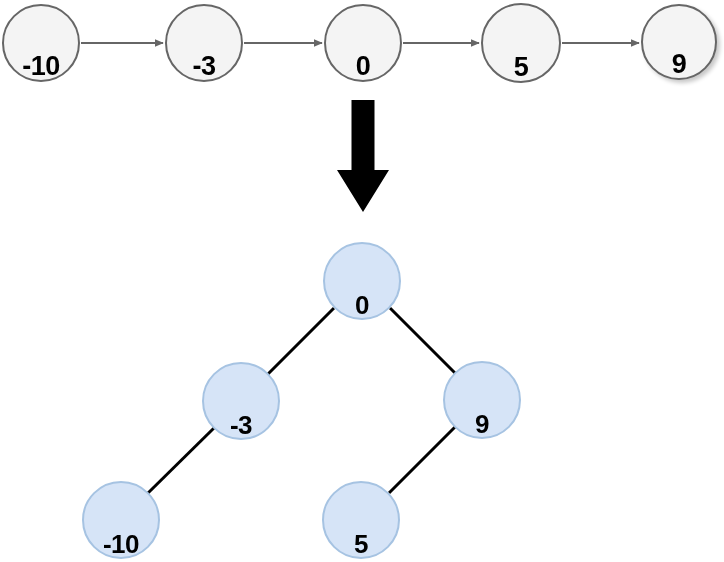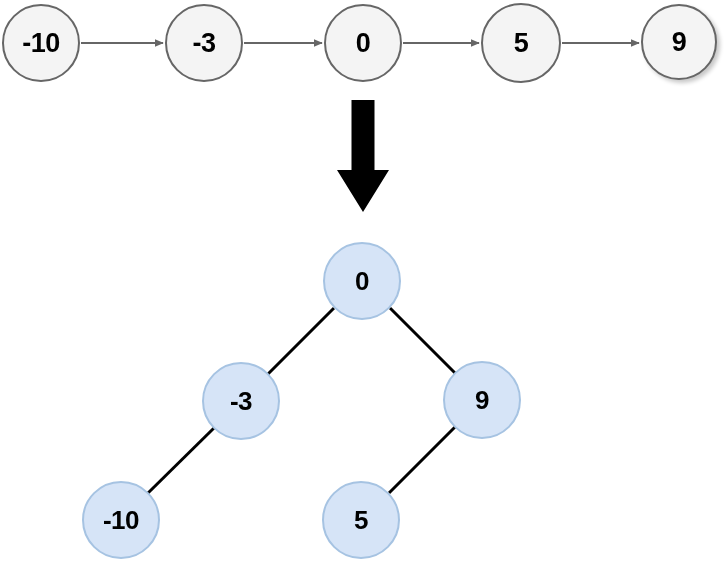--- a/index.html
+++ b/index.html
@@ -25,21 +25,21 @@
     top: 0;
     width: 724px;
     height: 562px;
     pointer-events: none;
   }
   .node {
     position: absolute;
     box-sizing: border-box;
     border-radius: 50%;
     display: flex;
-    align-items: center;
+    align-items: flex-end;
     justify-content: center;
     font-weight: bold;
     color: #000000;
     line-height: 1;
     letter-spacing: -0.5px;
   }
   .list-node {
     background: #f4f4f4;
     border: 2px solid #666666;
     font-size: 27px;

